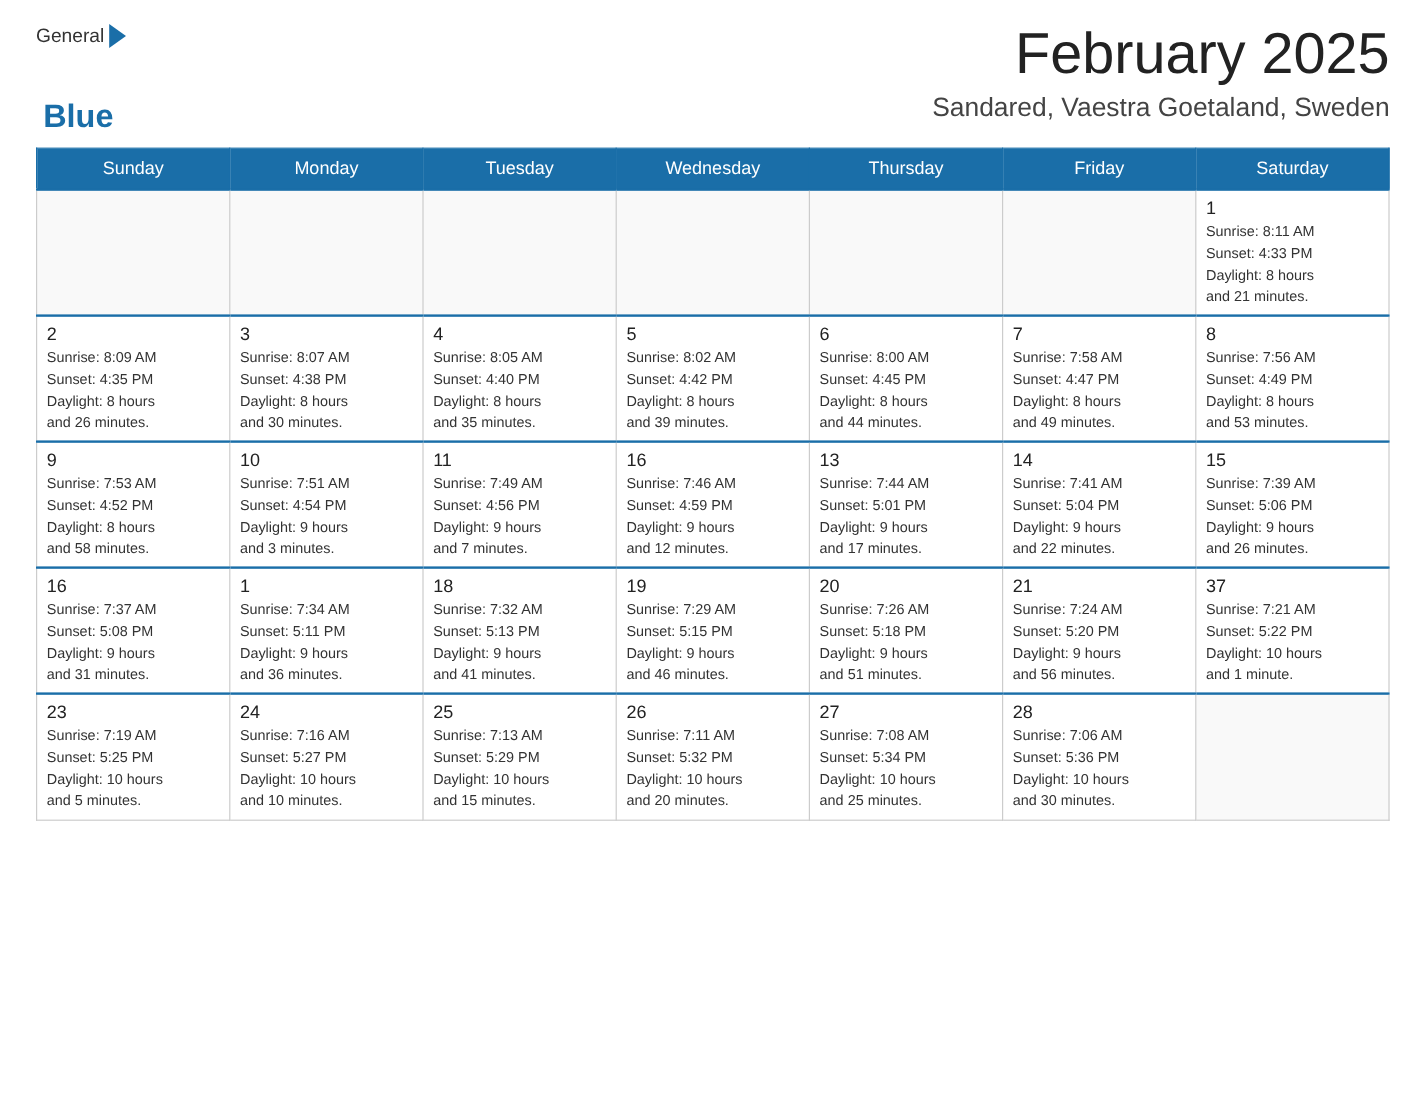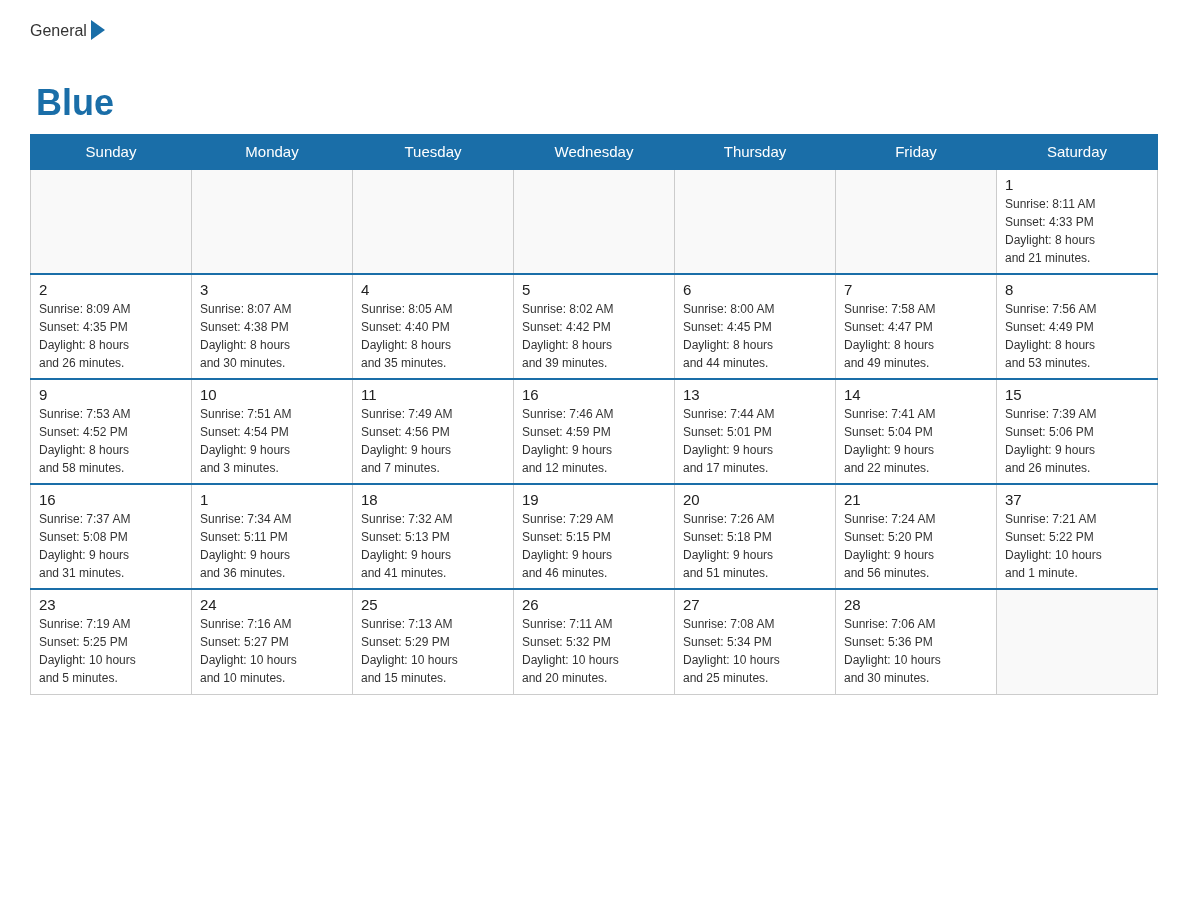--- a/index.html
+++ b/index.html
@@ -29,21 +29,21 @@
       height: 0;
       border-left: 14px solid #1a6ea8;
       border-top: 10px solid transparent;
       border-bottom: 10px solid transparent;
       margin-left: 4px;
       margin-right: 0px;
       vertical-align: middle;
     }
     .logo-blue {
       color: #1a6ea8;
-      font-size: 36px;
+      font-size: 27px;
       font-weight: bold;
       margin-top: 16px;
       margin-left: 6px;
     }
     .title-section {
       text-align: right;
     }
     .month-title {
       font-size: 48px;
       font-weight: normal;
@@ -112,20 +112,24 @@
 
 <div class="header">
   <div class="logo">
     <div class="logo-row">
       <span class="logo-general">General</span>
       <span class="logo-arrow"></span>
     </div>
     <div class="logo-blue-row">
       <span class="logo-blue">Blue</span>
     </div>
+  </div>
+  <div class="title-section">
+    <div class="month-title">February 2025</div>
+    <div class="location">Sandared, Vaestra Goetaland, Sweden</div>
   </div>
 </div>
 
 <table class="calendar">
   <thead>
     <tr>
       <th>Sunday</th>
       <th>Monday</th>
       <th>Tuesday</th>
       <th>Wednesday</th>

